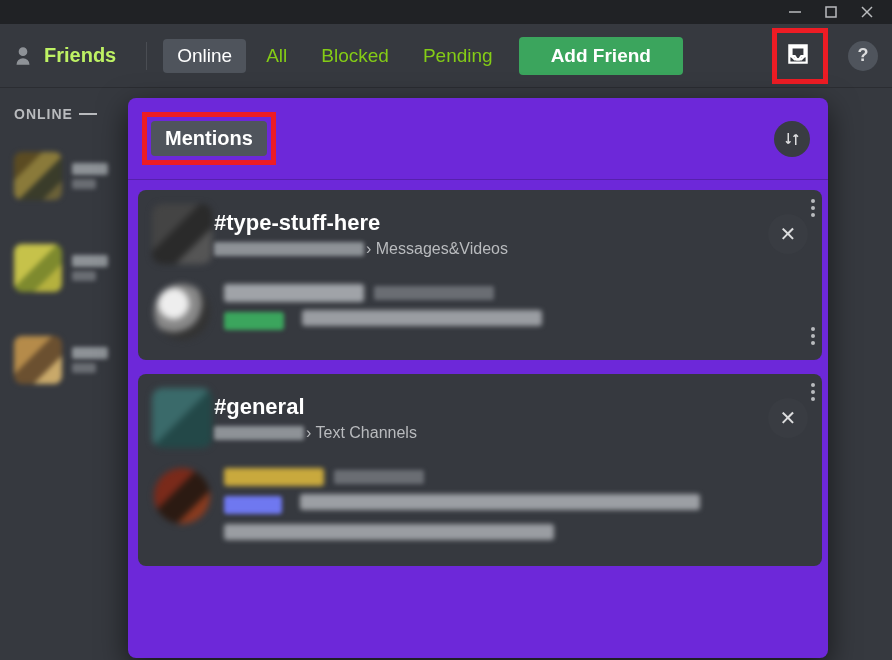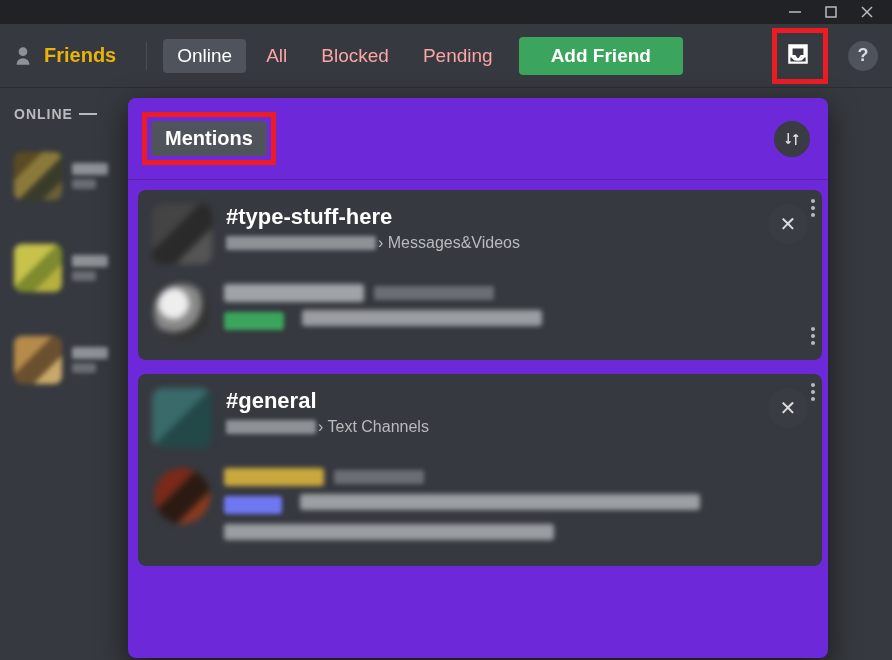--- a/index.html
+++ b/index.html
@@ -30,25 +30,25 @@
     display: flex;
     align-items: center;
     padding: 0 14px 0 8px;
     gap: 6px;
   }
   .friends-icon {
     width: 30px; height: 24px; color:#8e9297;
     display:flex;align-items:center;justify-content:center;
   }
   .friends-label {
-    font-size: 20px; font-weight: 700; color:#eab308; margin-right:14px;
+    font-size: 20px; font-weight: 700; color:#bef264; margin-right:14px;
   }
   .vdiv { width:1px; height:28px; background:#4a4d53; margin:0 10px;}
   .htab {
-    font-size: 19px; color:#fca5a5; padding: 6px 14px;
+    font-size: 19px; color:#84cc16; padding: 6px 14px;
     border-radius: 4px; cursor:pointer;
   }
   .htab.selected { background:#4f545c; color:#fff; }
   .add-friend {
     background:#3ba55d; color:#fff; font-weight:700;
     font-size:19px; padding:8px 32px; border-radius:4px; cursor:pointer;
     margin-left:6px;
   }
   .header-spacer { flex:1; }
   .inbox-wrap {
@@ -117,21 +117,21 @@
   .popup-list { flex:1; overflow:auto; padding: 10px 6px 10px 10px; }
   .block {
     background:#36393f; border-radius:8px; margin-bottom:14px;
     padding:14px 14px 10px 14px; position:relative;
   }
   .block .more {
     position:absolute; right:-2px; top:6px; width:22px; text-align:center;
     cursor:pointer;
   }
   .block .more span{display:block;width:4px;height:4px;background:#b9bbbe;border-radius:50%;margin:3px auto;}
-  .bhead { display:flex; gap:14px; margin-bottom:14px;}
+  .bhead { display:flex; align-items:center; gap:2px; margin-bottom:14px;}
   .sav { width:60px; height:60px; border-radius:10px; filter:blur(3px); }
   .sav.s1 { background: linear-gradient(135deg,#444 0 40%, #2a2a2a 40% 70%, #555 70%); }
   .sav.s2 { background: linear-gradient(135deg,#3a6a6a 0 50%, #234848 50%); }
   .chname { font-size:22px; font-weight:800; color:#fff; }
   .chpath { font-size:16px; color:#b9bbbe; margin-top:4px; display:flex; align-items:center; gap:2px;}
   .chpath .blurtxt { display:inline-block; height:14px; background:#8e9297; filter:blur(2px); border-radius:2px; }
   .bclose {
     width:40px; height:40px; border-radius:50%; background:#393c42;
     display:flex; align-items:center; justify-content:center; cursor:pointer;
     color:#dcddde; font-size:20px; margin-left:auto;

